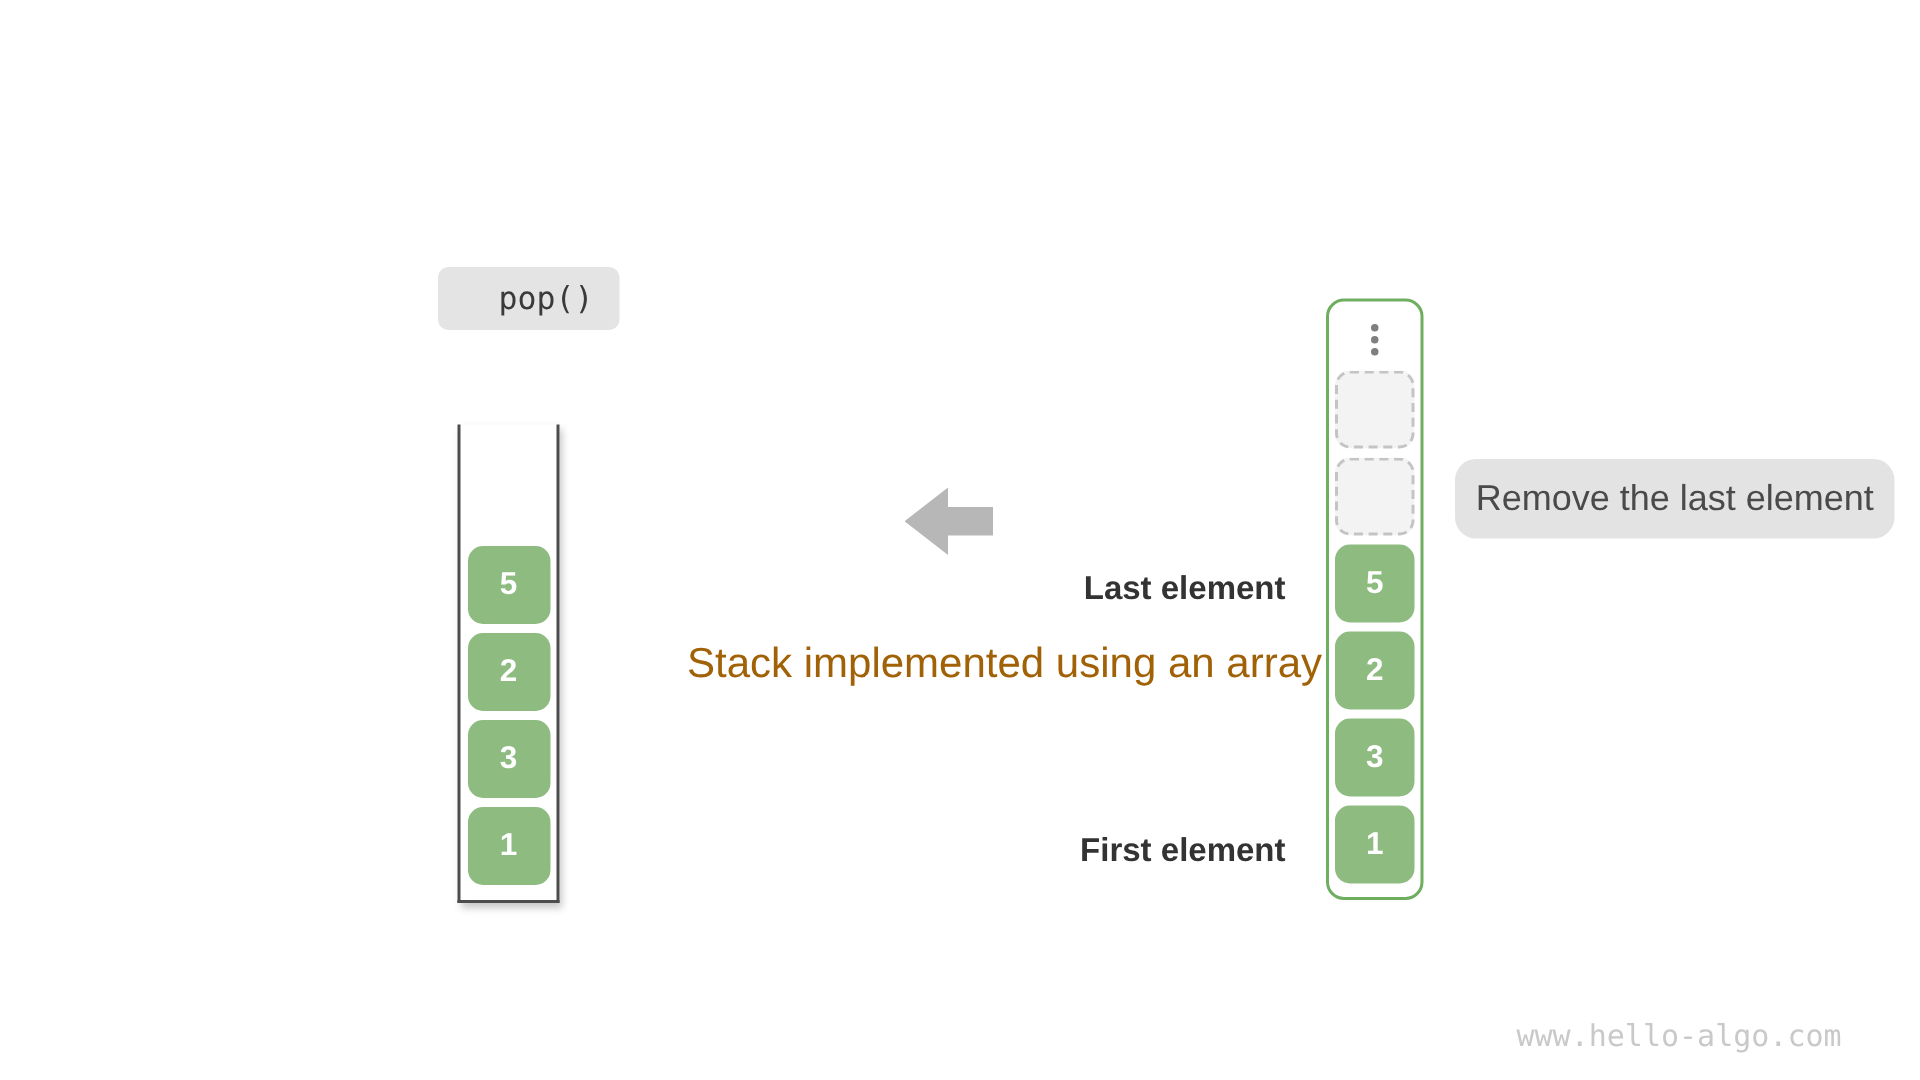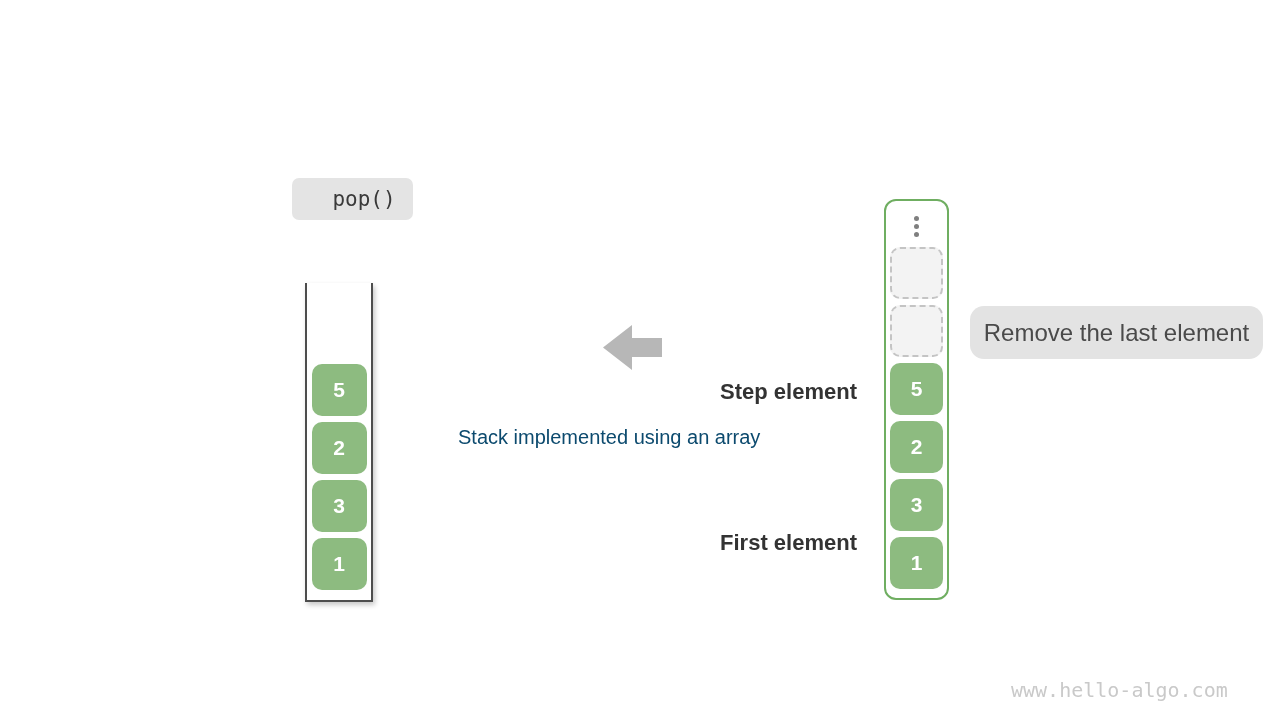--- a/index.html
+++ b/index.html
@@ -53,29 +53,29 @@
     display:flex; flex-direction:column; align-items:center; justify-content:center; gap:3px;
   }
   .dot { width:5px; height:5px; border-radius:50%; background:#7f7f7f; }
 
   
   .arrow { position:absolute; left:603px; top:325px; width:59px; height:45px; }
 
   
   .caption {
     position:absolute; left:458px; top:426px;
-    font-size:20px; color:#0c4a6e; white-space:nowrap;
+    font-size:28px; color:#a16207; white-space:nowrap;
   }
   .annotation {
     position:absolute; right:423px;
     font-size:22px; font-weight:bold; color:#333333;
     text-align:right; white-space:nowrap;
   }
   .annotation.last  { top:379px; }
-  .annotation.first { top:530px;margin-left:36px; }
+  .annotation.first { top:554px;margin-left:36px; }
 
   
   .tooltip {
     position:absolute; left:970px; top:306px; width:293px; height:53px;
     background:#e3e3e3; border-radius:14px;
     display:flex; align-items:center; justify-content:center;
     font-size:24px; color:#4a4a4a; white-space:nowrap;text-align:center;
   }
 
   
@@ -106,21 +106,21 @@
   <div class="cell green">5</div>
       <div class="cell green">2</div>
       <div class="cell green">3</div>
       <div class="cell green">1</div>
     </div>
 
   <svg class="arrow" viewBox="0 0 59 45" xmlns="http://www.w3.org/2000/svg">
     <polygon points="0,22.5 29,0 29,13 59,13 59,32 29,32 29,45" fill="#b7b7b7"></polygon>
   </svg>
 
-  <div class="annotation last">Step element</div>
+  <div class="annotation last">Last element</div>
 
   <div class="caption">Stack implemented using an array</div>
 
   <div class="annotation first">First element</div>
 
   <div class="buffer-stack">
     <div class="dots">
       <span class="dot"></span>
       <span class="dot"></span>
       <span class="dot"></span>

